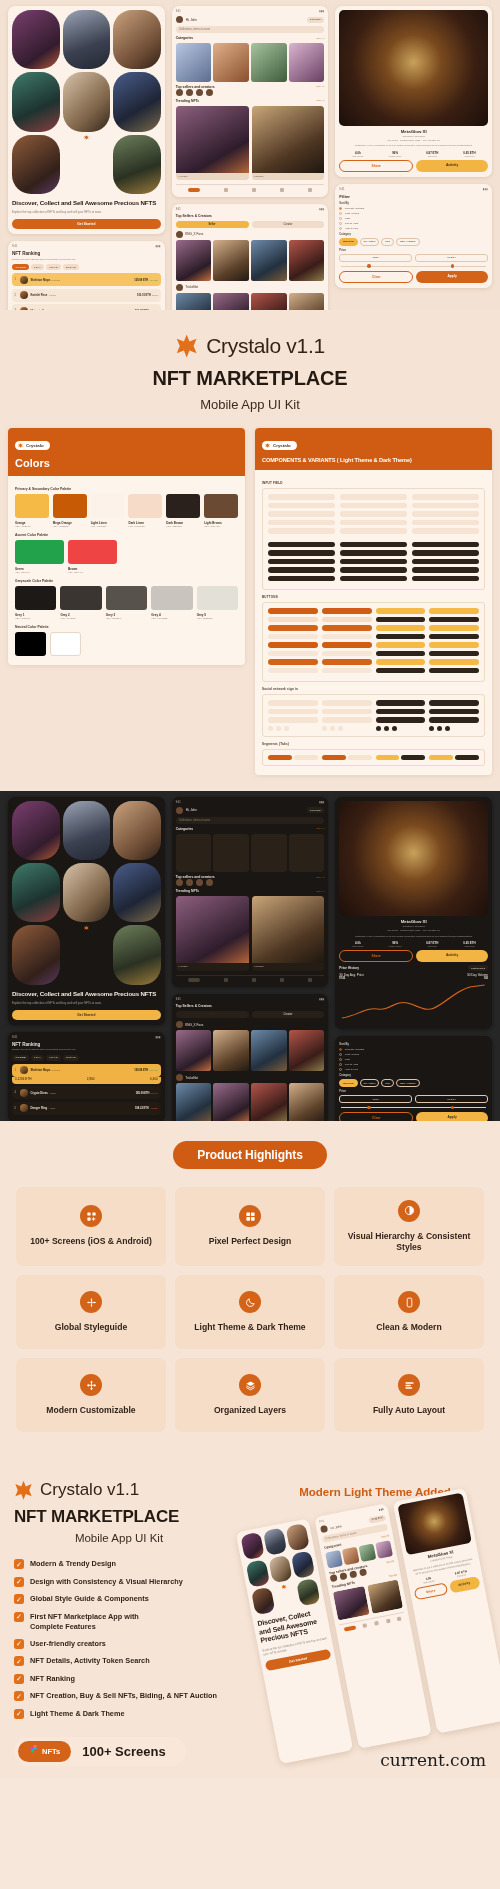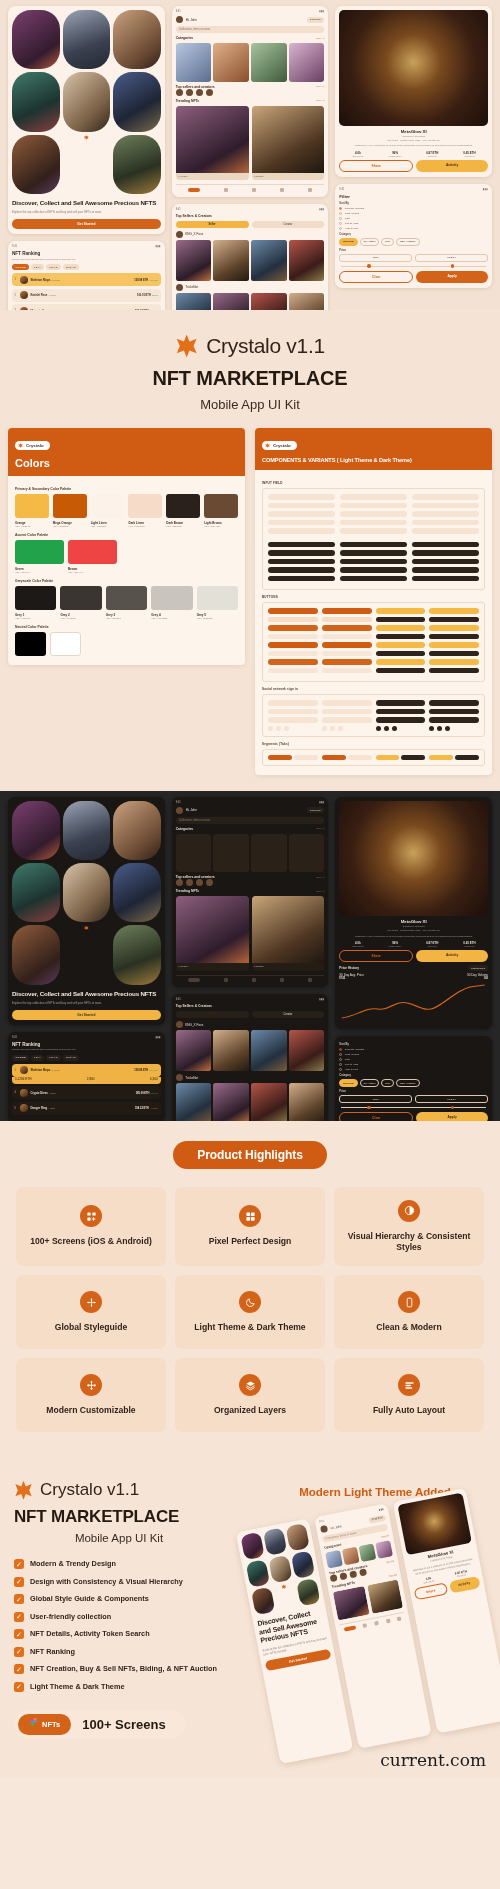--- a/index.html
+++ b/index.html
@@ -1252,21 +1252,26 @@
           <div class="ck">
               <span class="ck-box">✓</span>
               <span class="ck-t">Design with Consistency &amp; Visual Hierarchy</span>
             </div>
           <div class="ck">
               <span class="ck-box">✓</span>
               <span class="ck-t">Global Style Guide &amp; Components</span>
             </div>
           <div class="ck">
               <span class="ck-box">✓</span>
-              <span class="ck-t">User-friendly collection</span>
+              <span class="ck-t" style="white-space:pre-line">First NFT Marketplace App with
+Complete Features</span>
+            </div>
+          <div class="ck">
+              <span class="ck-box">✓</span>
+              <span class="ck-t">User-friendly creators</span>
             </div>
           <div class="ck">
               <span class="ck-box">✓</span>
               <span class="ck-t">NFT Details, Activity Token Search</span>
             </div>
           <div class="ck">
               <span class="ck-box">✓</span>
               <span class="ck-t">NFT Ranking</span>
             </div>
           <div class="ck">

